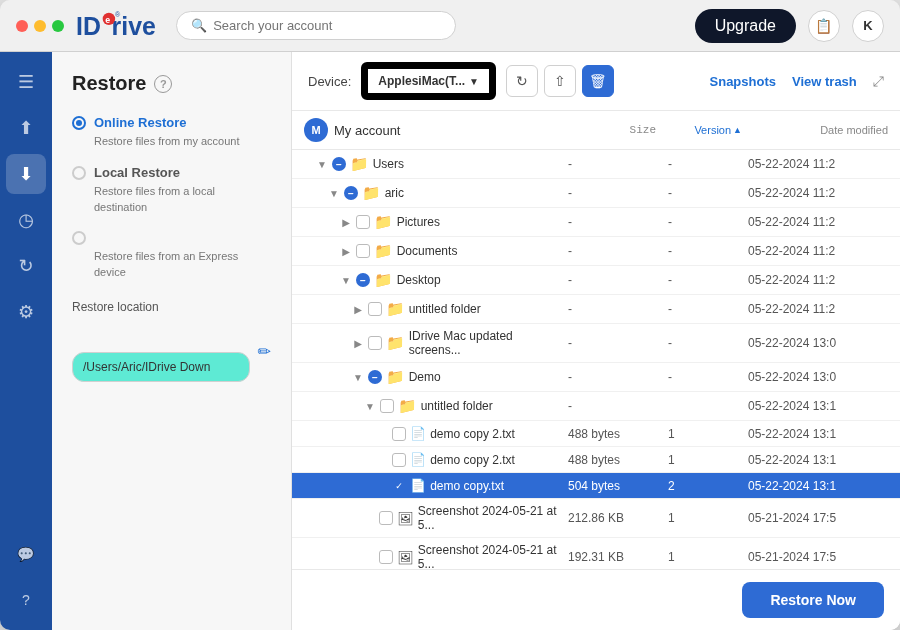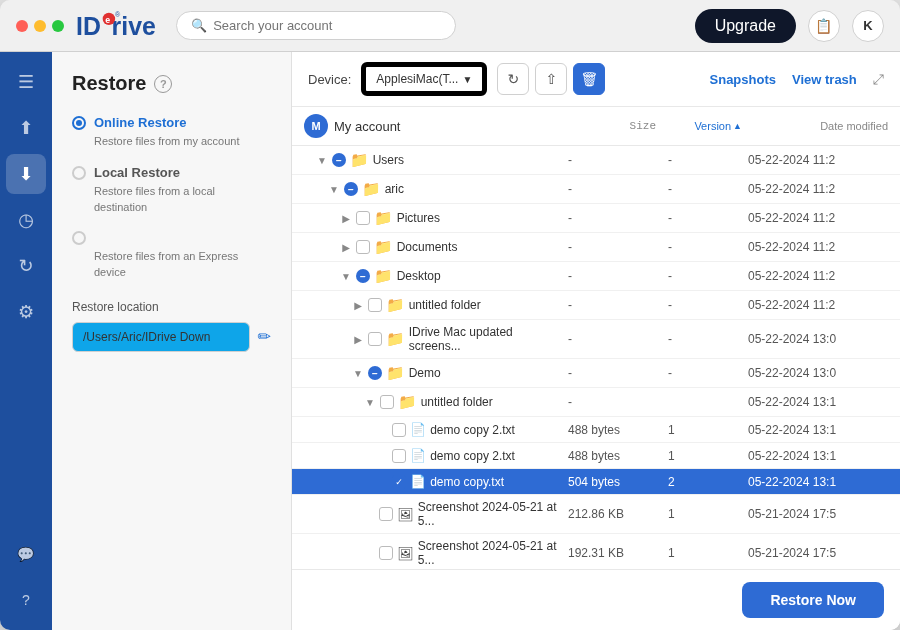--- a/index.html
+++ b/index.html
@@ -206,26 +206,27 @@
       margin-top: 20px;
       margin-bottom: 8px;
     }
     .restore-location-box {
       display: flex;
       align-items: center;
       gap: 8px;
     }
     .location-input {
       flex: 1;
-      background: #0ea5e9;
+      background: #5eead4;
       border: 1px solid #d0d0d0;
-      border-radius: 6px;
+      border-radius: 12px;
       padding: 7px 10px;
       font-size: 12px;
       color: #333;
+      margin-top: 30px;
     }
     .edit-icon-btn {
       color: #1e6fd4;
       cursor: pointer;
       font-size: 16px;
     }
     
     .right-panel {
       flex: 1;
       display: flex;
@@ -241,29 +242,30 @@
       gap: 10px;
       flex-shrink: 0;
     }
     .device-label {
       font-size: 13px;
       color: #444;
       font-weight: 500;
     }
     .device-select {
       background: white;
-      border: 5px solid #000000;
+      border: 7px solid #000000;
       border-radius: 6px;
       padding: 5px 10px;
       font-size: 12px;
       color: #333;
       cursor: pointer;
       display: flex;
       align-items: center;
       gap: 4px;
+      font-weight: bold;
     }
     .toolbar-actions {
       display: flex;
       gap: 6px;
     }
     .tb-icon {
       width: 32px; height: 32px;
       border: 1px solid #d0d0d0;
       border-radius: 6px;
       display: flex;

